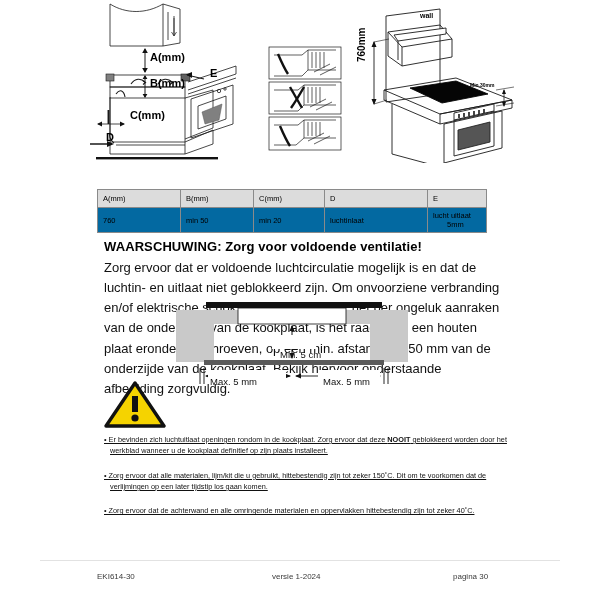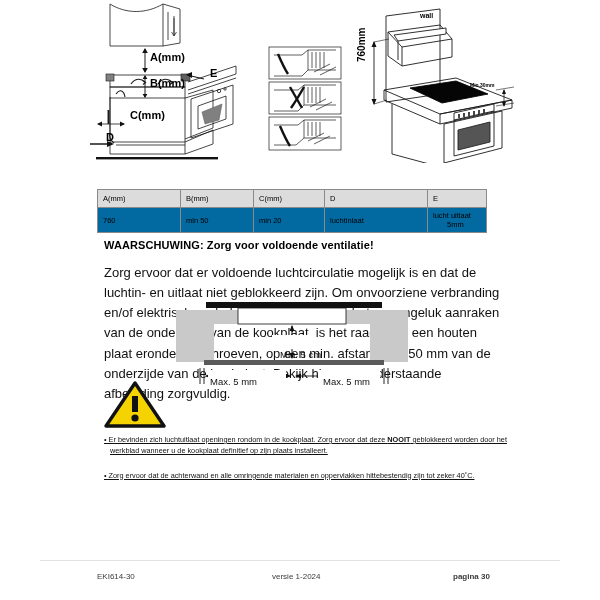--- a/index.html
+++ b/index.html
@@ -93,24 +93,24 @@
   .col-e { width: auto; }
   .e-gap { display: inline-block; width: 14px; }
 
   
   .warn-block {
     position: absolute;
     left: 104px; top: 239px;
     width: 400px;
   }
   .warn-title {
-    font-size: 11px;
+    font-size: 13px;
     font-weight: bold;
     color: #000;
-    margin: 0 0 12px 0;
+    margin: 0 0 4px 0;
     letter-spacing: 0.1px;
   }
   .warn-body {
     font-size: 13px;
     line-height: 1.55;
     color: #111;
     margin: 0;
   }
 
   
@@ -157,21 +157,21 @@
     position: absolute;
     left: 40px; top: 572px;
     width: 520px;
     height: 14px;
     font-size: 8px;
     color: #3a3a3a;
   }
   .footer span { position: absolute; top: 0; white-space: nowrap; }
   .ft-model { left: 27px; padding-left: 30px; }
   .ft-version { left: 232px; }
-  .ft-page { left: 413px; font-weight: bold; }
+  .ft-page { left: 413px; }
 </style>
 </head>
 <body>
 
 <div class="page">
 
   <div class="diagram-band">
 
     <div class="dwg-left">
       <svg width="185" height="160" viewBox="0 0 185 160">
@@ -397,20 +397,21 @@
   <div class="tri-icon">
     <svg width="62" height="47" viewBox="0 0 62 47">
       <path d="M31 2 L60 45 L2 45 Z" fill="#F5D300" stroke="#111" stroke-width="3.4" stroke-linejoin="round"></path>
       <rect x="28" y="15" width="6" height="16" fill="#111"></rect>
       <circle cx="31" cy="37" r="3.6" fill="#111"></circle>
     </svg>
   </div>
 
   <div class="bullets">
     <p class="bullet"><span>• Er bevinden zich luchtuitlaat openingen rondom in de kookplaat. Zorg ervoor dat deze </span><b>NOOIT</b><span> geblokkeerd worden door het werkblad wanneer u de kookplaat definitief op zijn plaats installeert.</span></p>
+    <p class="bullet"><span>• Zorg ervoor dat alle materialen, lijm/kit die u gebruikt, hittebestendig zijn tot zeker 150˚C. Dit om te voorkomen dat de verlijmingen op een later tijdstip los gaan komen.</span></p>
     <p class="bullet"><span>• Zorg ervoor dat de achterwand en alle omringende materialen en oppervlakken hittebestendig zijn tot zeker 40˚C.</span></p>
   </div>
 
   <div class="footer-rule"></div>
   <div class="footer">
     <span class="ft-model">EKI614-30</span>
     <span class="ft-version">versie 1-2024</span>
     <span class="ft-page">pagina 30</span>
   </div>
 

